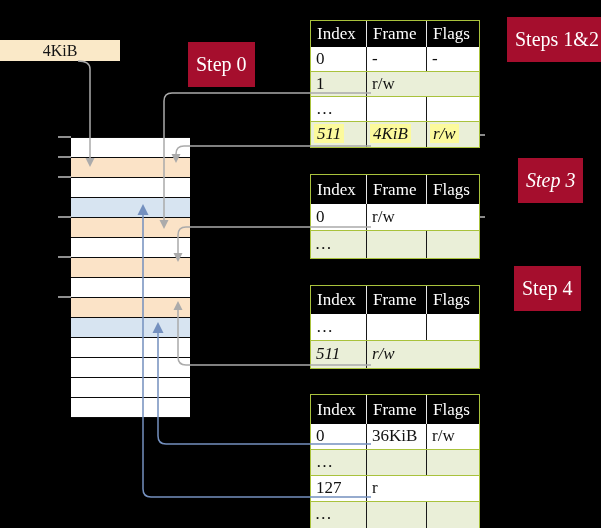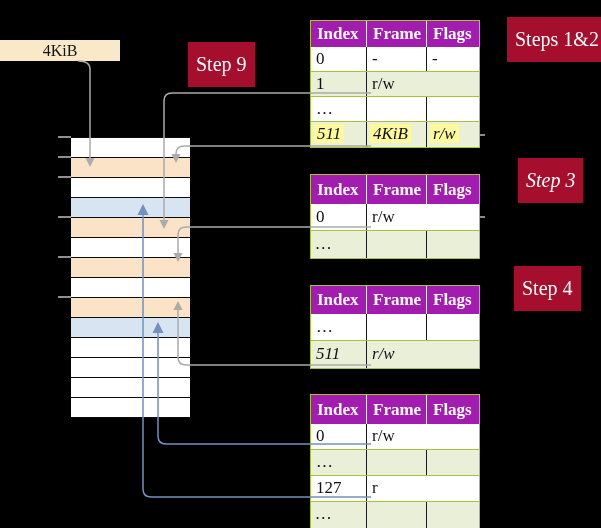--- a/index.html
+++ b/index.html
@@ -21,21 +21,21 @@
   
   .memstack{position:absolute;left:71px;top:137px;width:119px;border-top:1.5px solid #0b0b0b;}
   .mrow{height:20px;box-sizing:border-box;border-bottom:1.5px solid #0b0b0b;background:#FFFFFF;}
   .mrow.peach{background:#FBE3C7;}
   .mrow.blue{background:#D7E4F1;}
   .tick{position:absolute;left:58px;width:13px;height:2px;background:#8f8f8f;}
 
   
   .ptable{position:absolute;left:310px;width:170px;box-sizing:border-box;
           border:1.5px solid #A9C23C;background:#FFFFFF;}
-  .thead{display:flex;background:#a21caf;color:#FFFFFF;font-weight:bold;font-size:17px;}
+  .thead{display:flex;background:#000000;color:#FFFFFF;font-weight:normal;font-size:17px;}
   .hcell{box-sizing:border-box;padding-left:6px;}
   .hcell.c1{width:56px;border-right:1px solid rgba(255,255,255,.9);}
   .hcell.c2{width:60px;border-right:1px solid rgba(255,255,255,.9);}
   .hcell.c3{width:51px;}
   .trow{display:flex;font-size:17px;color:#111;background:#FFFFFF;border-bottom:1px solid #A9C23C;box-sizing:border-box;}
   .trow:last-child{border-bottom:none;font-style:italic;}
   .trow.alt{background:#EAEFD8;}
   .cell{box-sizing:border-box;padding-left:5px;white-space:nowrap;}
   .cell.c1{width:56px;border-right:1px solid #1a1a1a;}
   .cell.c2{width:60px;border-right:1px solid #1a1a1a;}
@@ -53,21 +53,21 @@
 
   .wires{position:absolute;left:0;top:0;pointer-events:none;}
 </style>
 </head>
 <body>
 
 <div class="canvas">
 
   <div class="box4kib">4KiB</div>
 
-  <div class="steplabel step0">Step 9</div>
+  <div class="steplabel step0">Step 0</div>
   <div class="steplabel steps12">Steps 1&amp;2</div>
   <div class="steplabel step3">Step 3</div>
   <div class="steplabel step4">Step 4</div>
 
   <div class="memstack">
     <div class="mrow"></div>
     <div class="mrow peach"></div>
     <div class="mrow"></div>
     <div class="mrow blue"></div>
     <div class="mrow peach"></div>
@@ -150,20 +150,21 @@
   </div>
 
   <div class="ptable t4">
     <div class="thead">
       <div class="hcell c1">Index</div>
       <div class="hcell c2">Frame</div>
       <div class="hcell c3">Flags</div>
     </div>
     <div class="trow">
       <div class="cell c1">0</div>
+      <div class="cell c2">36KiB</div>
       <div class="cell c3">r/w</div>
     </div>
     <div class="trow alt">
       <div class="cell c1">…</div>
       <div class="cell c2"></div>
       <div class="cell c3"></div>
     </div>
     <div class="trow">
       <div class="cell c1">127</div>
       <div class="cell c3">r</div>

